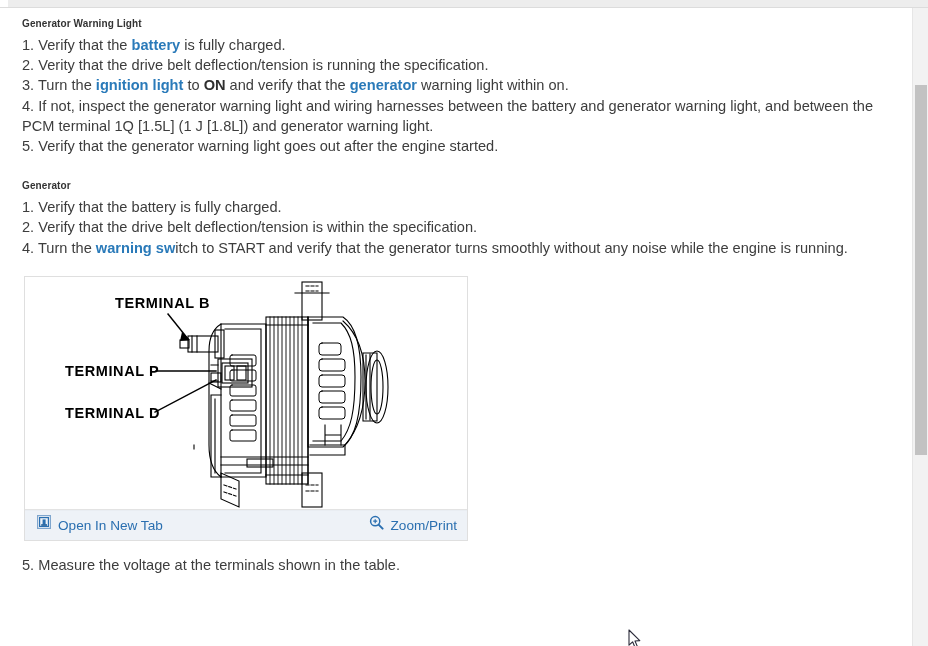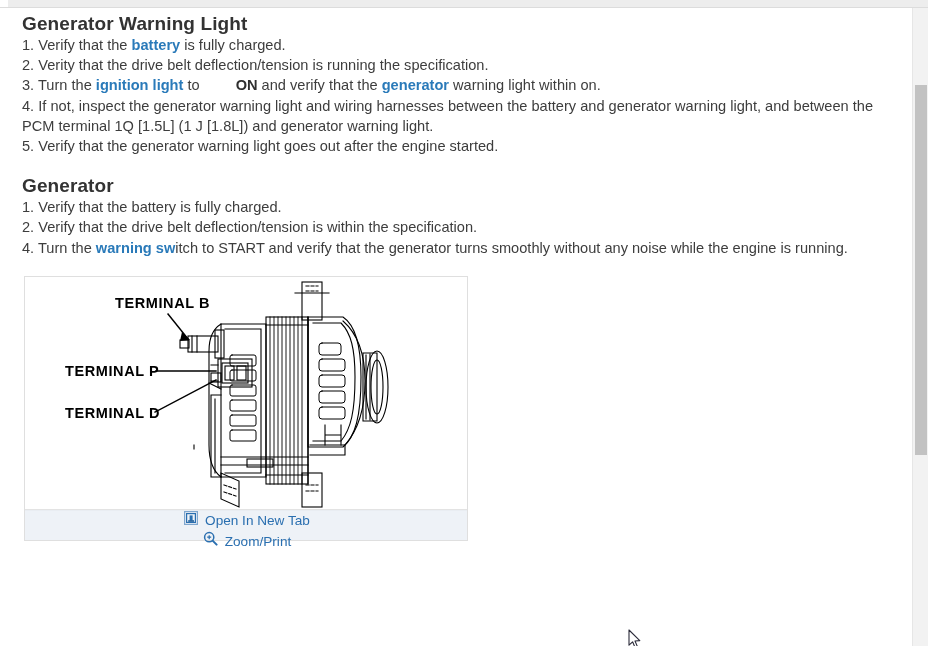--- a/index.html
+++ b/index.html
@@ -43,21 +43,21 @@
   }
 
   .content {
     padding: 6px 22px 0 22px;
     color: #3c3c3c;
     font-size: 14.6px;
     line-height: 20.2px;
   }
 
   h2.section-title {
-    font-size: 19px;
+    font-size: 10px;
     font-weight: bold;
     color: #333333;
     margin: 0 0 1px 0;
     line-height: 20px;
     letter-spacing: 0.1px;
   }
 
   ol.steps {
     list-style: none;
     margin: 0;
@@ -75,21 +75,20 @@
   }
   a.doc-link {
     color: #2a7ab9;
     text-decoration: none;
     cursor: pointer;
     font-weight: bold;
   }
   .strong {
     font-weight: bold;
     color: #2f2f2f;
-    margin-left: 32px;
   }
 
   .gap {
     height: 20px;
   }
 
   
   .figure-panel {
     margin: 18px 0 0 2px;
     width: 444px;
@@ -111,21 +110,20 @@
   }
   .figure-footer {
     height: 30px;
     background: #eef2f7;
     display: flex;
     align-items: center;
     justify-content: space-between;
     padding: 0 10px 0 12px;
     box-sizing: border-box;
     border-top: 1px solid #e9edf2;
-    flex-direction: column;
   }
   .footer-btn {
     display: flex;
     align-items: center;
     gap: 7px;
     color: #2a6fb0;
     font-size: 13.6px;
     cursor: pointer;
     white-space: nowrap;
   }
@@ -336,20 +334,21 @@
               <circle cx="6.2" cy="6.2" r="4.6" fill="none" stroke="#2a6fb0" stroke-width="1.5"></circle>
               <path d="M4.2 6.2 H8.2 M6.2 4.2 V8.2" stroke="#2a6fb0" stroke-width="1.2"></path>
               <path d="M9.6 9.6 L13.6 13.6" stroke="#2a6fb0" stroke-width="2" stroke-linecap="round"></path>
             </svg>
           </span>
           <span class="lbl">Zoom/Print</span>
         </div>
       </div>
     </div>
 
+    <div class="after-figure">5. Measure the voltage at the terminals shown in the table.</div>
 
   </div>
 </div>
 
 <div id="scrollbar-track">
   <div id="scrollbar-thumb" style="top: 77px; height: 370px;"></div>
 </div>
 
 <div id="cursor" style="left: 628px; top: 629px;">
   <svg width="14" height="20" viewBox="0 0 14 20">

